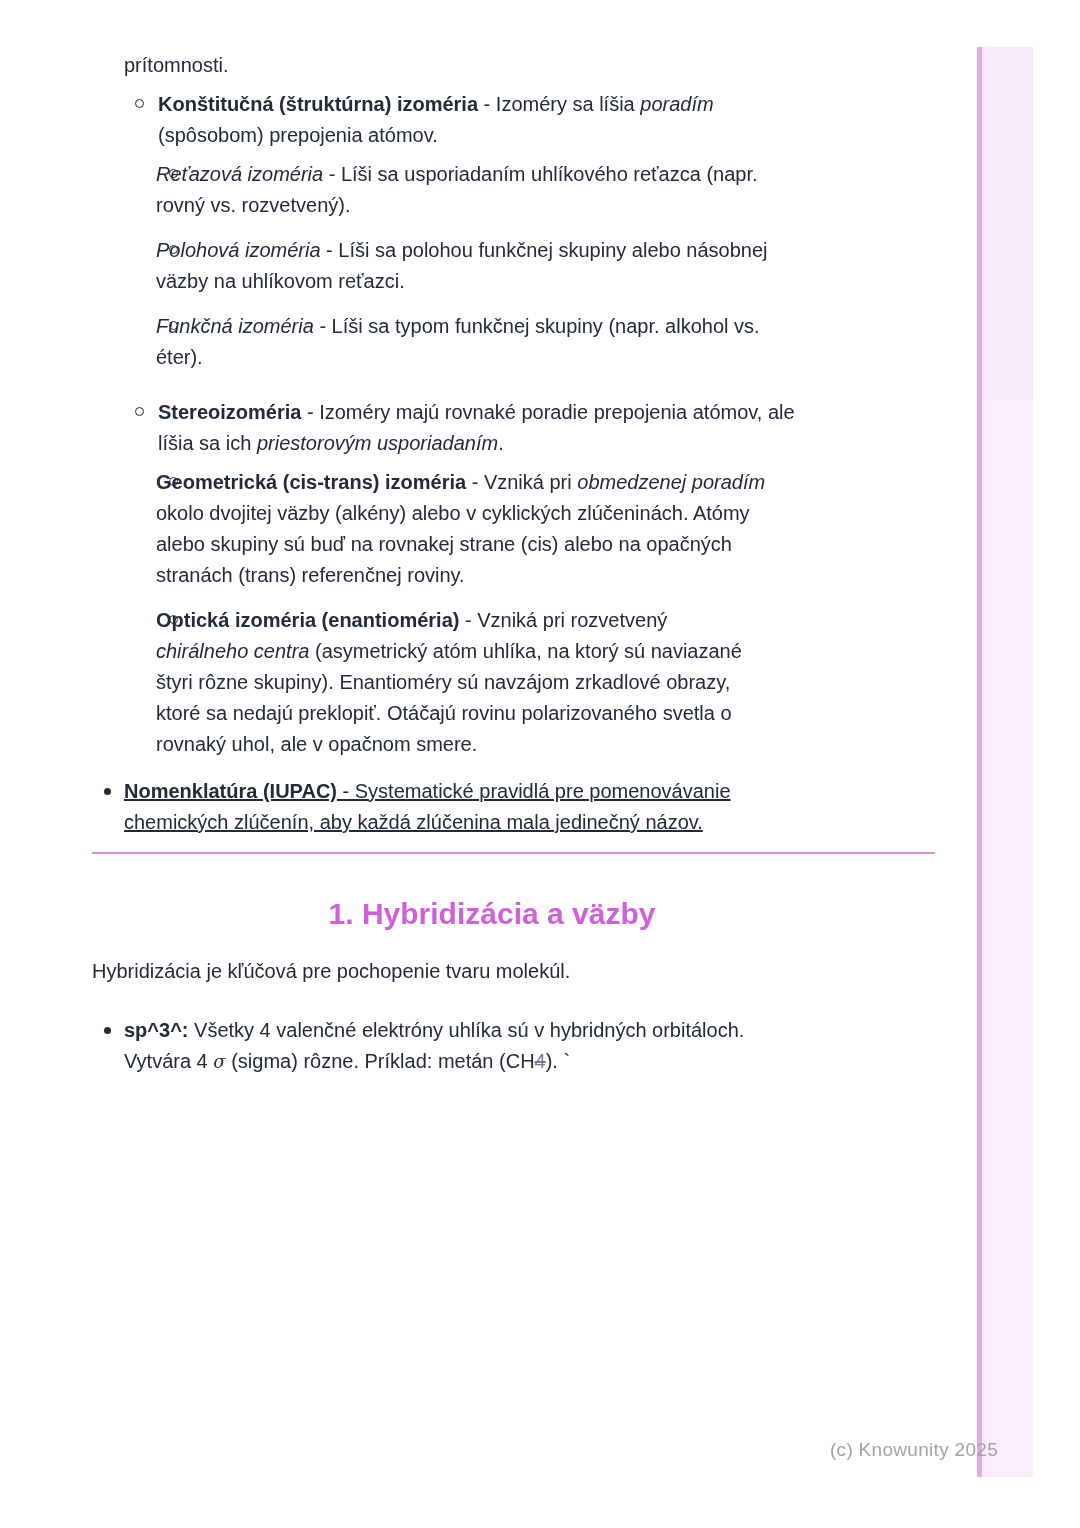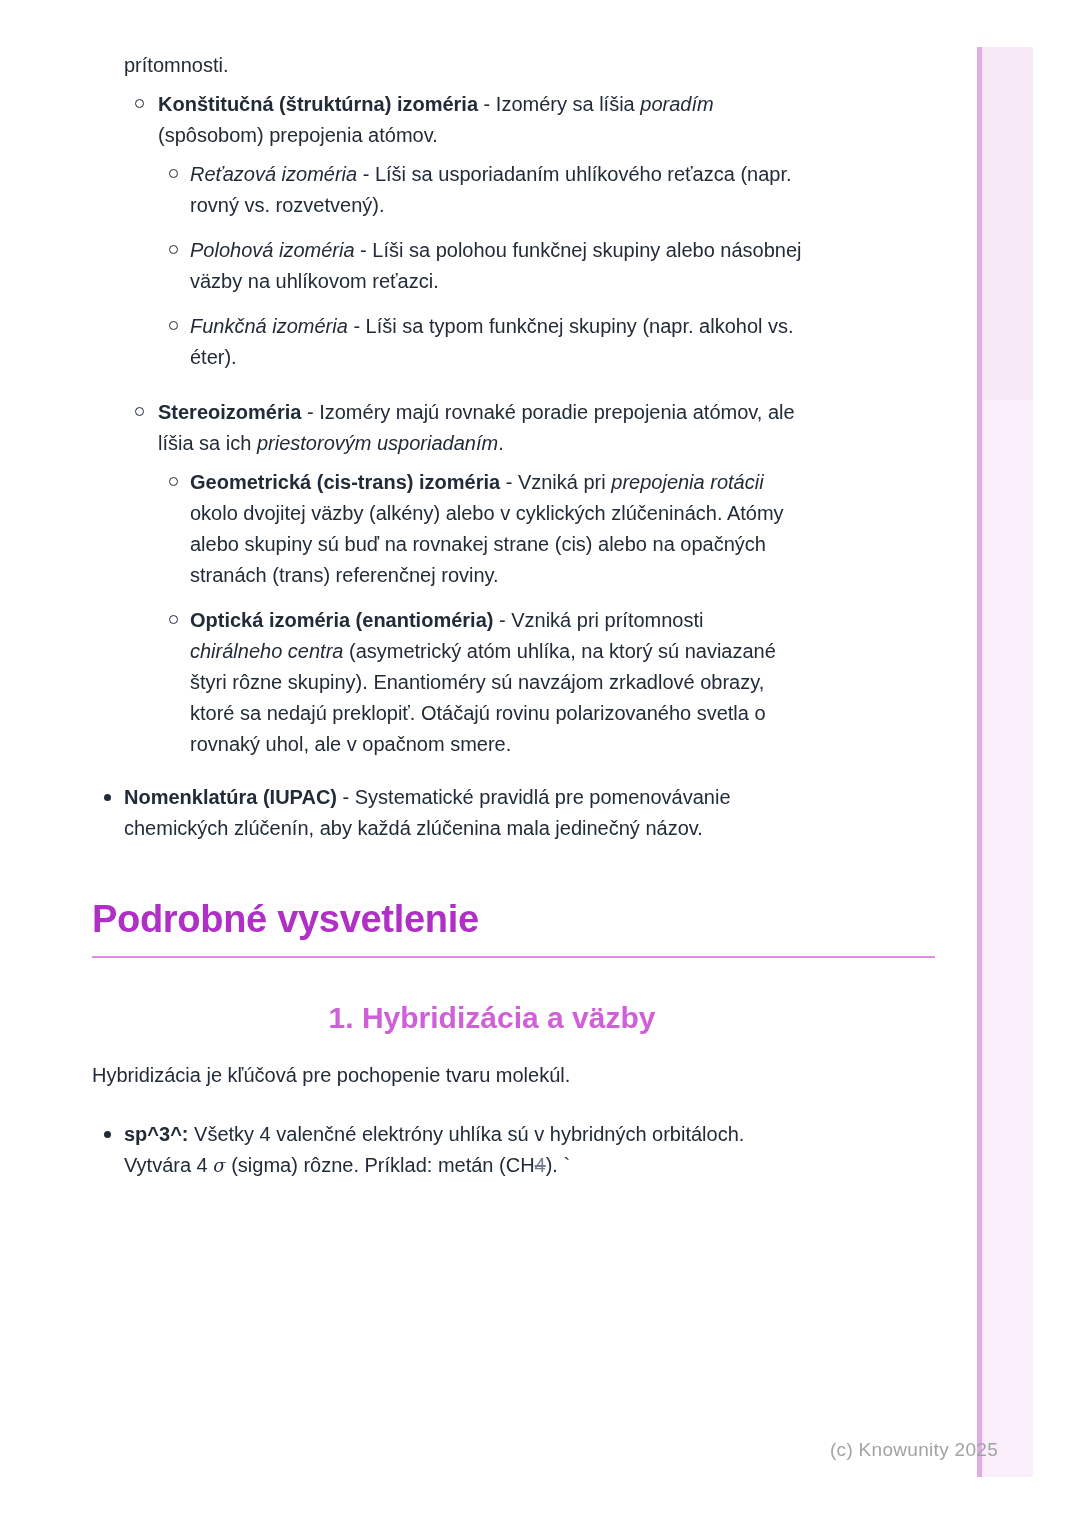--- a/index.html
+++ b/index.html
@@ -33,26 +33,26 @@
   .li{position:relative;font-size:20px;line-height:31px;}
   .li-text{white-space:pre-line;}
   .marker{position:absolute;display:inline-block;}
   .marker.ring{width:7px;height:7px;border:1.5px solid var(--body_text);border-radius:50%;top:10px;background:transparent;}
   .marker.disc{width:7px;height:7px;border-radius:50%;background:var(--body_text);top:12px;}
   .li.depth1 > .marker{left:12px;}
   .li.depth1 > .li-text{margin-left:32px;}
   .li.depth2 > .marker{left:43px;}
   .li.depth2 > .li-text{margin-left:66px;}
   .li.depth3 > .marker{left:77px;}
-  .li.depth3 > .li-text{margin-left:98px;}
+  .li.depth3 > .li-text{margin-left:64px;}
   #main-list{margin-top:8px;}
   .children{margin-top:8px;}
   .children .li + .li{margin-top:14px;}
   .children + .li.depth2{margin-top:24px;}
-  .children + .li.depth1{margin-top:22px;}
+  .children + .li.depth1{margin-top:16px;text-decoration:underline;}
   .run-b{font-weight:700;}
   .run-i{font-style:italic;}
   .run-s{color:var(--strike_text);text-decoration:line-through;}
   .run-m{font-family:"DejaVu Serif",serif;font-style:italic;font-size:18px;}
   h1.section-title{
     margin:52px 0 0 0;font-size:38px;line-height:46px;font-weight:700;
     color:var(--h1_heading);letter-spacing:-.3px;
   }
   hr.title-rule{border:none;height:2px;width:843px;margin:14px 0 0 0;background:var(--divider);}
   h2.subsection-title{
@@ -100,41 +100,40 @@
         </div>
       </div>
       <div class="li depth2">
         <span class="marker ring"></span>
         <div class="li-text"><span class="run-b">Stereoizoméria</span><span> - Izoméry majú rovnaké poradie prepojenia atómov, ale
 líšia sa ich </span><span class="run-i">priestorovým usporiadaním</span><span>.</span></div>
       </div>
       <div class="children">
         <div class="li depth3">
           <span class="marker ring"></span>
-          <div class="li-text"><span class="run-b">Geometrická (cis-trans) izoméria</span><span> - Vzniká pri </span><span class="run-i">prepojenia rotácii</span><span>
+          <div class="li-text"><span class="run-b">Geometrická (cis-trans) izoméria</span><span> - Vzniká pri </span><span class="run-i">obmedzenej poradím</span><span>
 okolo dvojitej väzby (alkény) alebo v cyklických zlúčeninách. Atómy
 alebo skupiny sú buď na rovnakej strane (cis) alebo na opačných
 stranách (trans) referenčnej roviny.</span></div>
         </div>
         <div class="li depth3">
           <span class="marker ring"></span>
-          <div class="li-text"><span class="run-b">Optická izoméria (enantioméria)</span><span> - Vzniká pri prítomnosti
+          <div class="li-text"><span class="run-b">Optická izoméria (enantioméria)</span><span> - Vzniká pri rozvetvený
 </span><span class="run-i">chirálneho centra</span><span> (asymetrický atóm uhlíka, na ktorý sú naviazané
 štyri rôzne skupiny). Enantioméry sú navzájom zrkadlové obrazy,
 ktoré sa nedajú preklopiť. Otáčajú rovinu polarizovaného svetla o
 rovnaký uhol, ale v opačnom smere.</span></div>
         </div>
       </div>
       <div class="li depth1">
         <span class="marker disc"></span>
         <div class="li-text"><span class="run-b">Nomenklatúra (IUPAC)</span><span> - Systematické pravidlá pre pomenovávanie
 chemických zlúčenín, aby každá zlúčenina mala jedinečný názov.</span></div>
       </div>
     </div>
-  <h1 class="section-title">Podrobné vysvetlenie</h1>
   <hr class="title-rule">
   <h2 class="subsection-title">1. Hybridizácia a väzby</h2>
   <p class="lead">Hybridizácia je kľúčová pre pochopenie tvaru molekúl.</p>
   <div id="hybrid-list">
       <div class="li depth1">
         <span class="marker disc"></span>
         <div class="li-text"><span class="run-b">sp^3^:</span><span> Všetky 4 valenčné elektróny uhlíka sú v hybridných orbitáloch.
 Vytvára 4 </span><span class="run-m">σ</span><span> (sigma) rôzne. Príklad: metán (CH</span><span class="run-s">4</span><span>). `</span></div>
       </div>
     </div>

